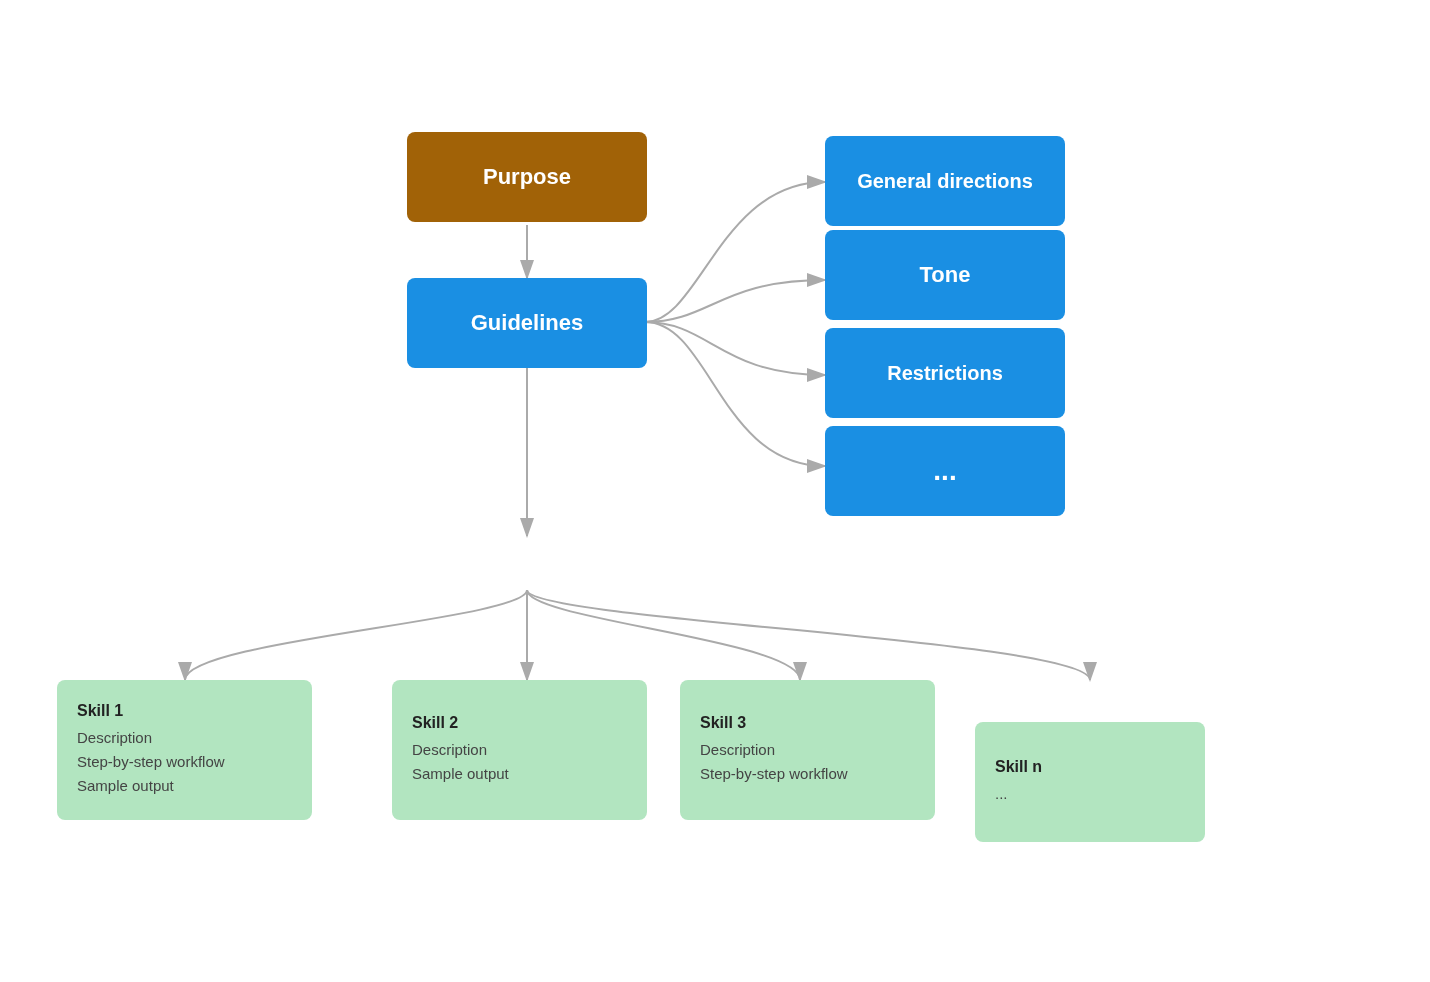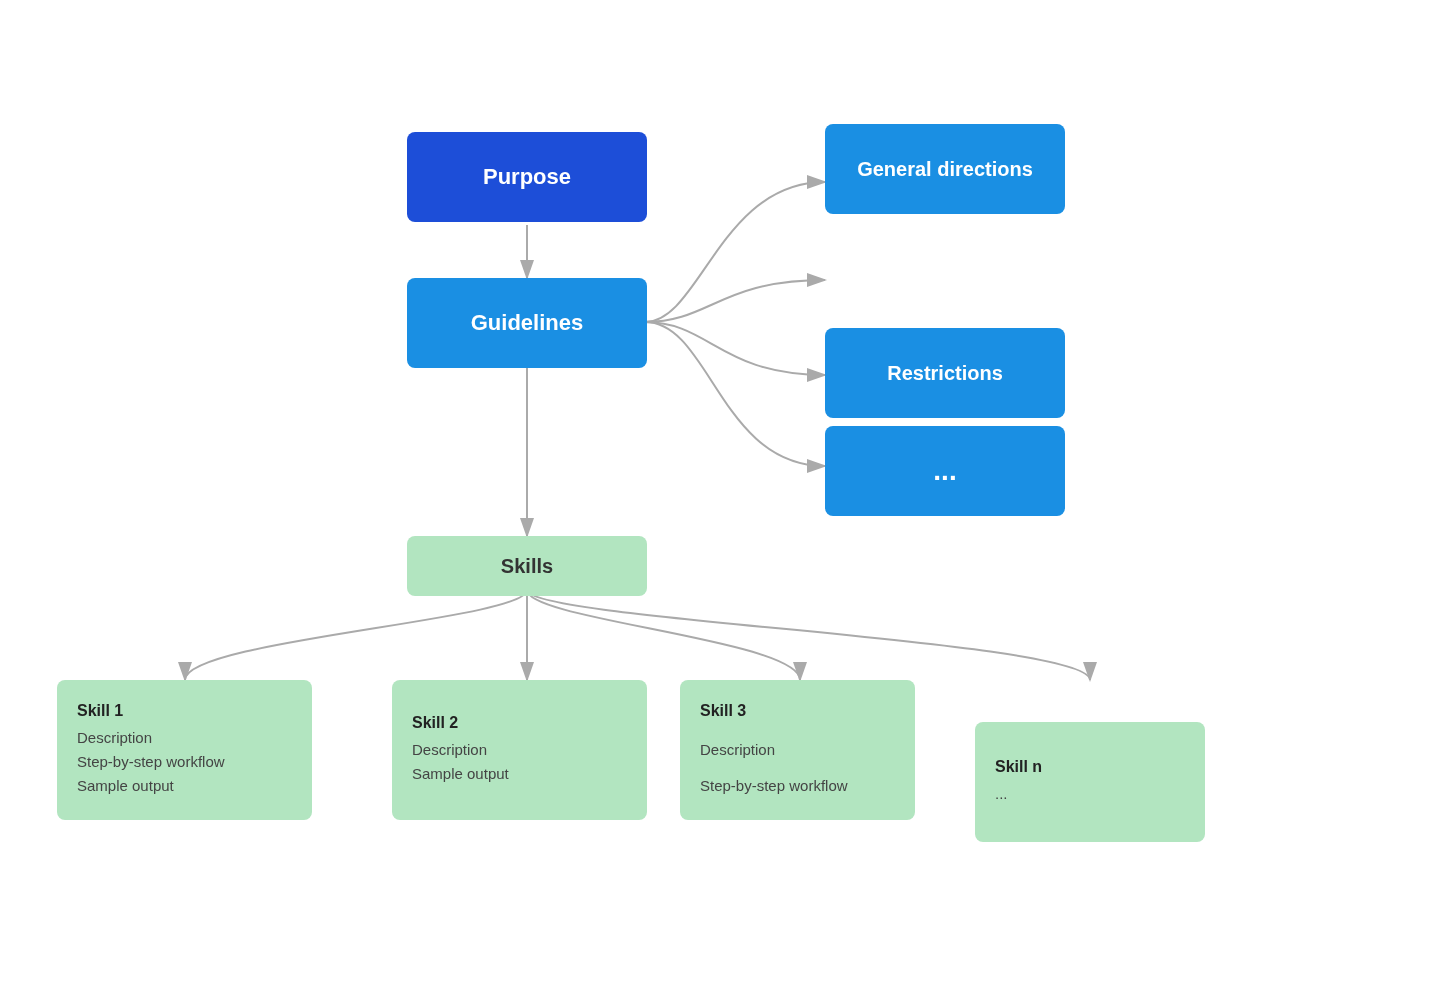--- a/index.html
+++ b/index.html
@@ -34,21 +34,21 @@
       align-items: center;
       justify-content: center;
       text-align: center;
       font-weight: 700;
       font-size: 18px;
       color: #ffffff;
       padding: 10px 16px;
     }
 
     .node-green-dark {
-      background-color: #1d4ed8;
+      background-color: #a16207;
     }
 
     .node-blue {
       background-color: #1a8fe3;
     }
 
     .node-green-light {
       background-color: #b2e5c0;
       color: #333333;
     }
@@ -110,51 +110,51 @@
   </svg>
 
   <div class="node node-green-dark" style="left: 407px; top: 132px; width: 240px; height: 90px; font-size: 22px;">
     <span>Purpose</span>
   </div>
 
   <div class="node node-blue" style="left: 407px; top: 278px; width: 240px; height: 90px; font-size: 22px; text-align: right;">
     <span>Guidelines</span>
   </div>
 
-  <div class="node node-blue" style="left: 825px; top: 124px; width: 240px; height: 90px; font-size: 20px;">
+  <div class="node node-blue" style="left: 825px; top: 136px; width: 240px; height: 90px; font-size: 20px;">
     <span>General directions</span>
   </div>
 
+  <div class="node node-blue" style="left: 825px; top: 230px; width: 240px; height: 90px; font-size: 22px;">
+    <span>Tone</span>
+  </div>
 
   <div class="node node-blue" style="left: 825px; top: 328px; width: 240px; height: 90px; font-size: 20px; align-items: center;">
     <span>Restrictions</span>
   </div>
 
   <div class="node node-blue" style="left: 825px; top: 426px; width: 240px; height: 90px; font-size: 28px;">
     <span>...</span>
   </div>
 
-  <div class="node node-green-light" style="left: 407px; top: 536px; width: 240px; height: 60px; font-size: 20px; color: #333; font-weight: 700;">
-    <span>Skills</span>
-  </div>
 
   <div class="node node-skill" style="left: 57px; top: 680px; width: 255px; min-height: 140px;">
     <div class="skill-title">Skill 1</div>
     <div class="skill-line">Description</div>
     <div class="skill-line">Step-by-step workflow</div>
     <div class="skill-line">Sample output</div>
   </div>
 
   <div class="node node-skill" style="left: 392px; top: 680px; width: 255px; min-height: 140px;">
     <div class="skill-title">Skill 2</div>
     <div class="skill-line">Description</div>
     <div class="skill-line">Sample output</div>
   </div>
 
-  <div class="node node-skill" style="left: 680px; top: 680px; width: 235px; min-height: 140px; gap: 12px;">
+  <div class="node node-skill" style="left: 680px; top: 680px; width: 255px; min-height: 140px;">
     <div class="skill-title">Skill 3</div>
     <div class="skill-line">Description</div>
     <div class="skill-line">Step-by-step workflow</div>
   </div>
 
   <div class="node node-skill" style="left: 975px; top: 680px; width: 230px; min-height: 120px; margin-top: 42px;">
     <div class="skill-title">Skill n</div>
     <div class="skill-line">...</div>
   </div>
 

